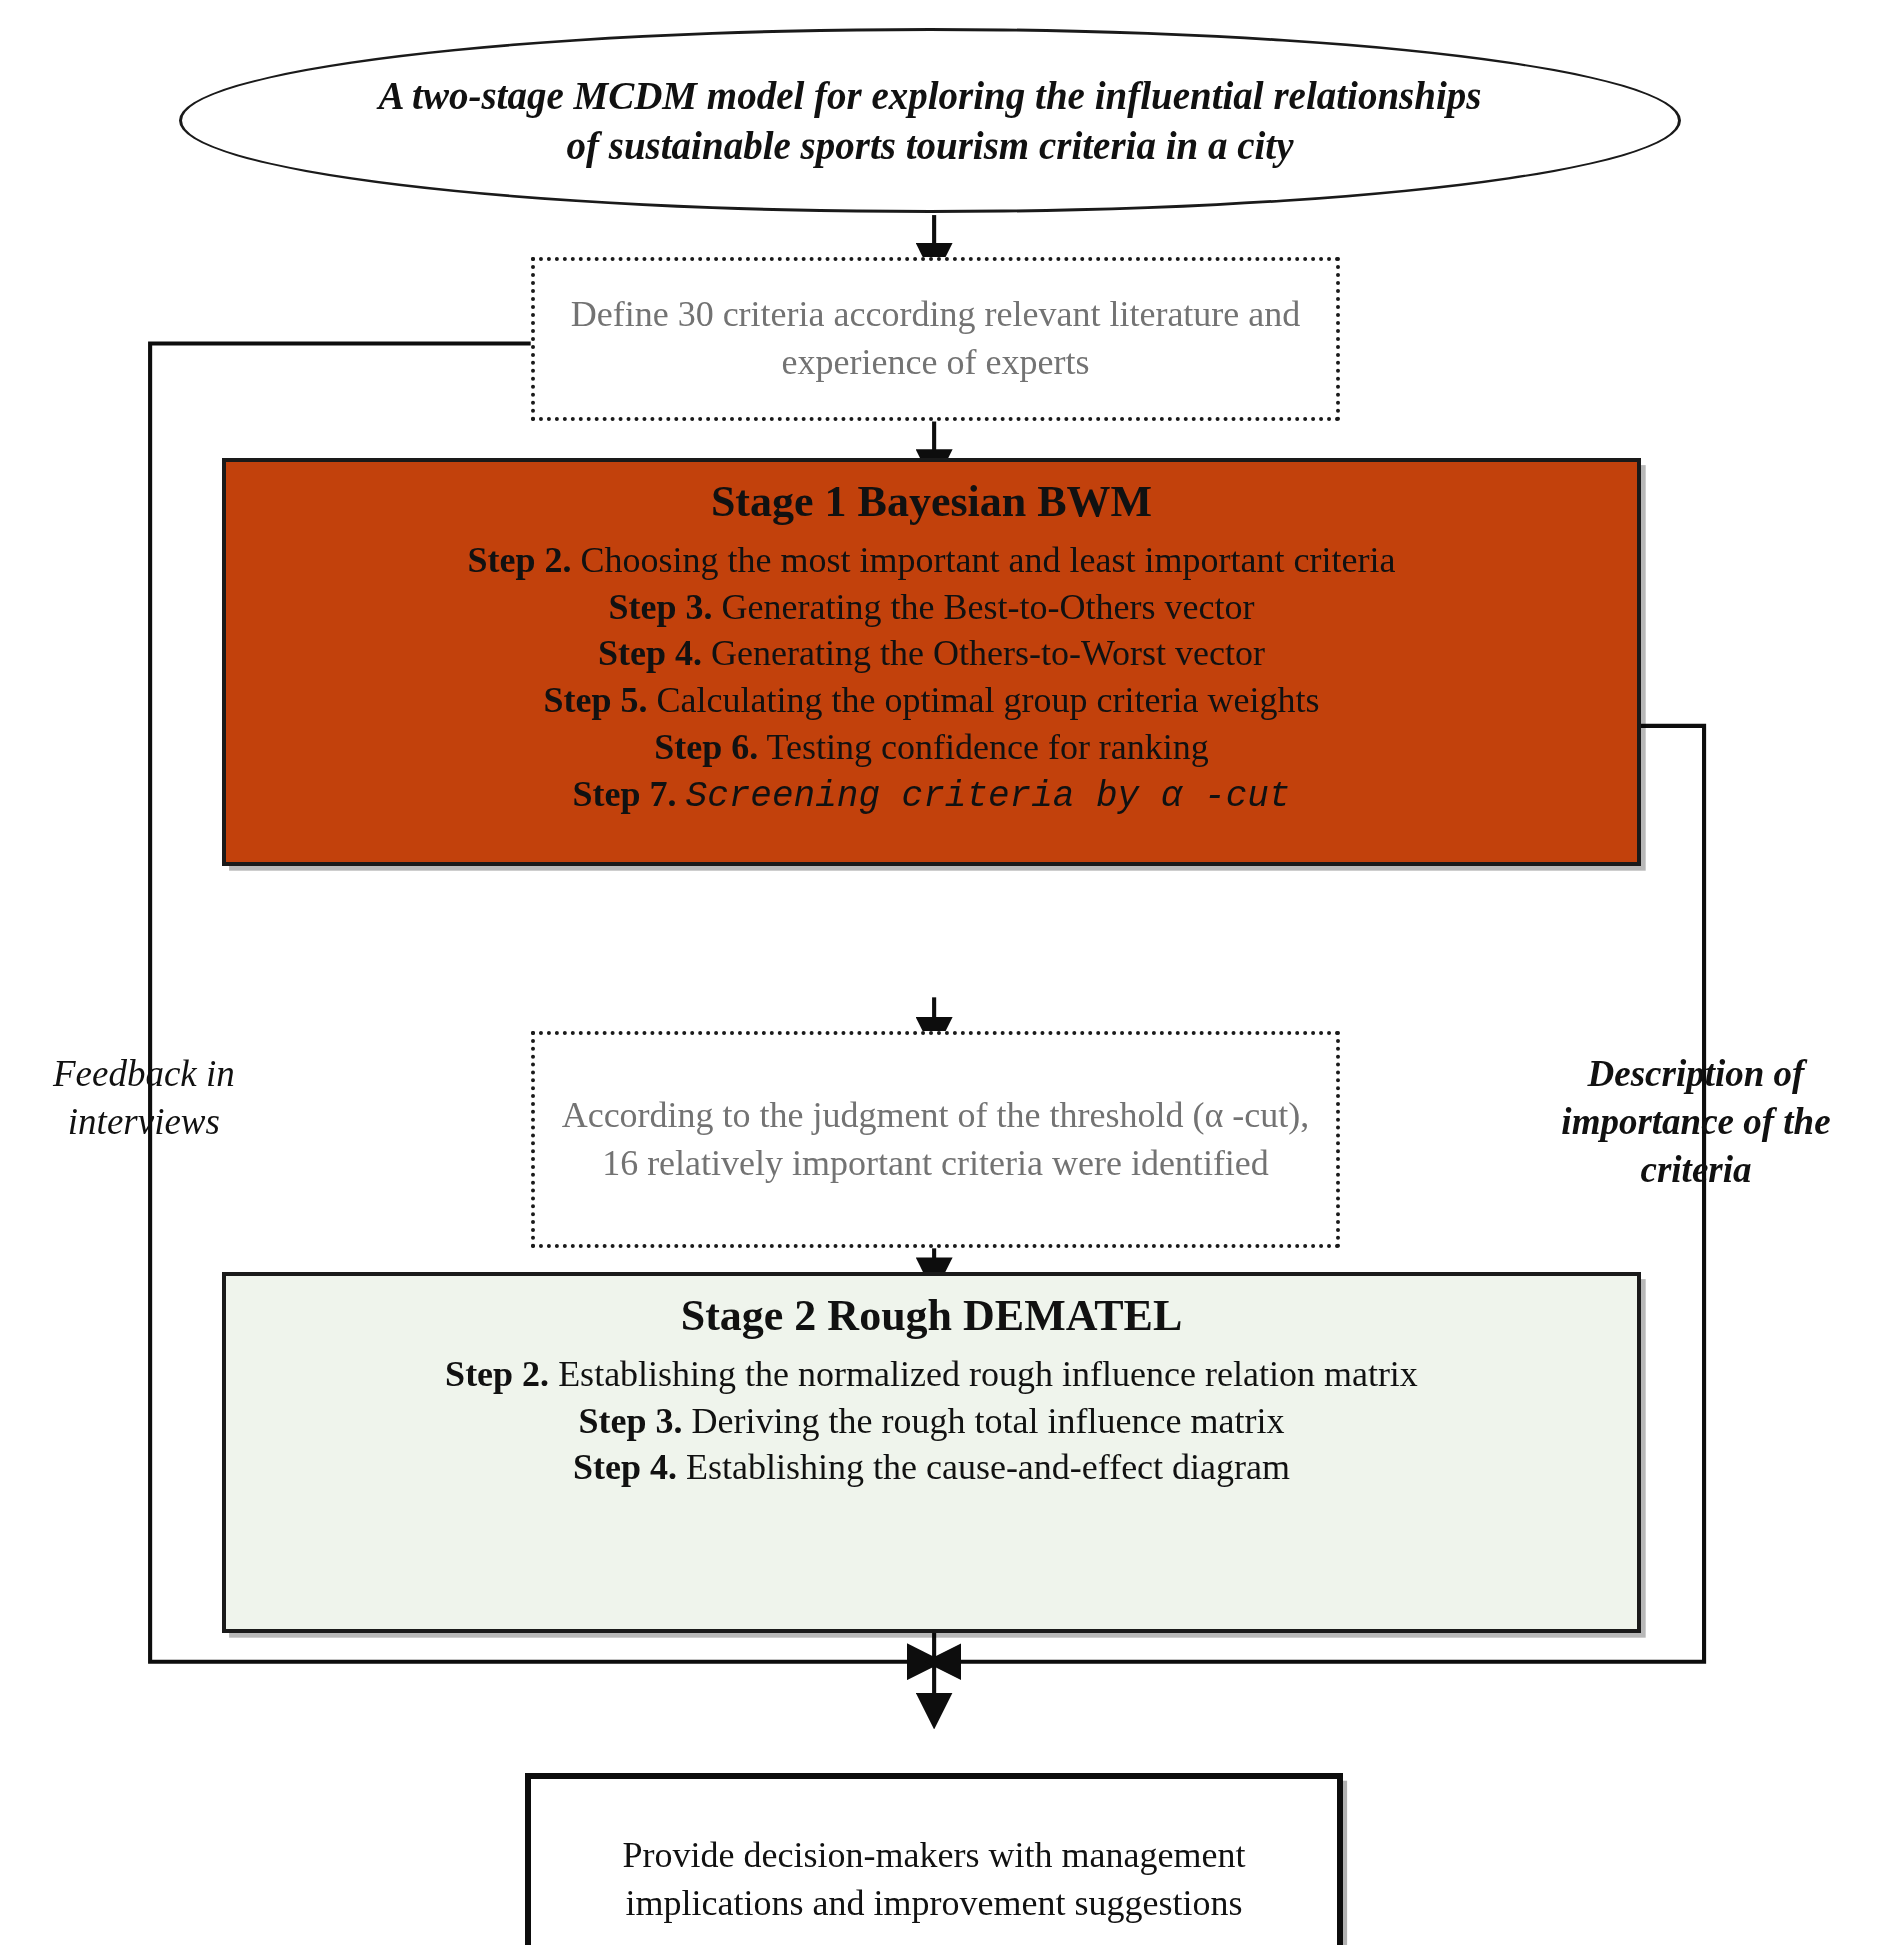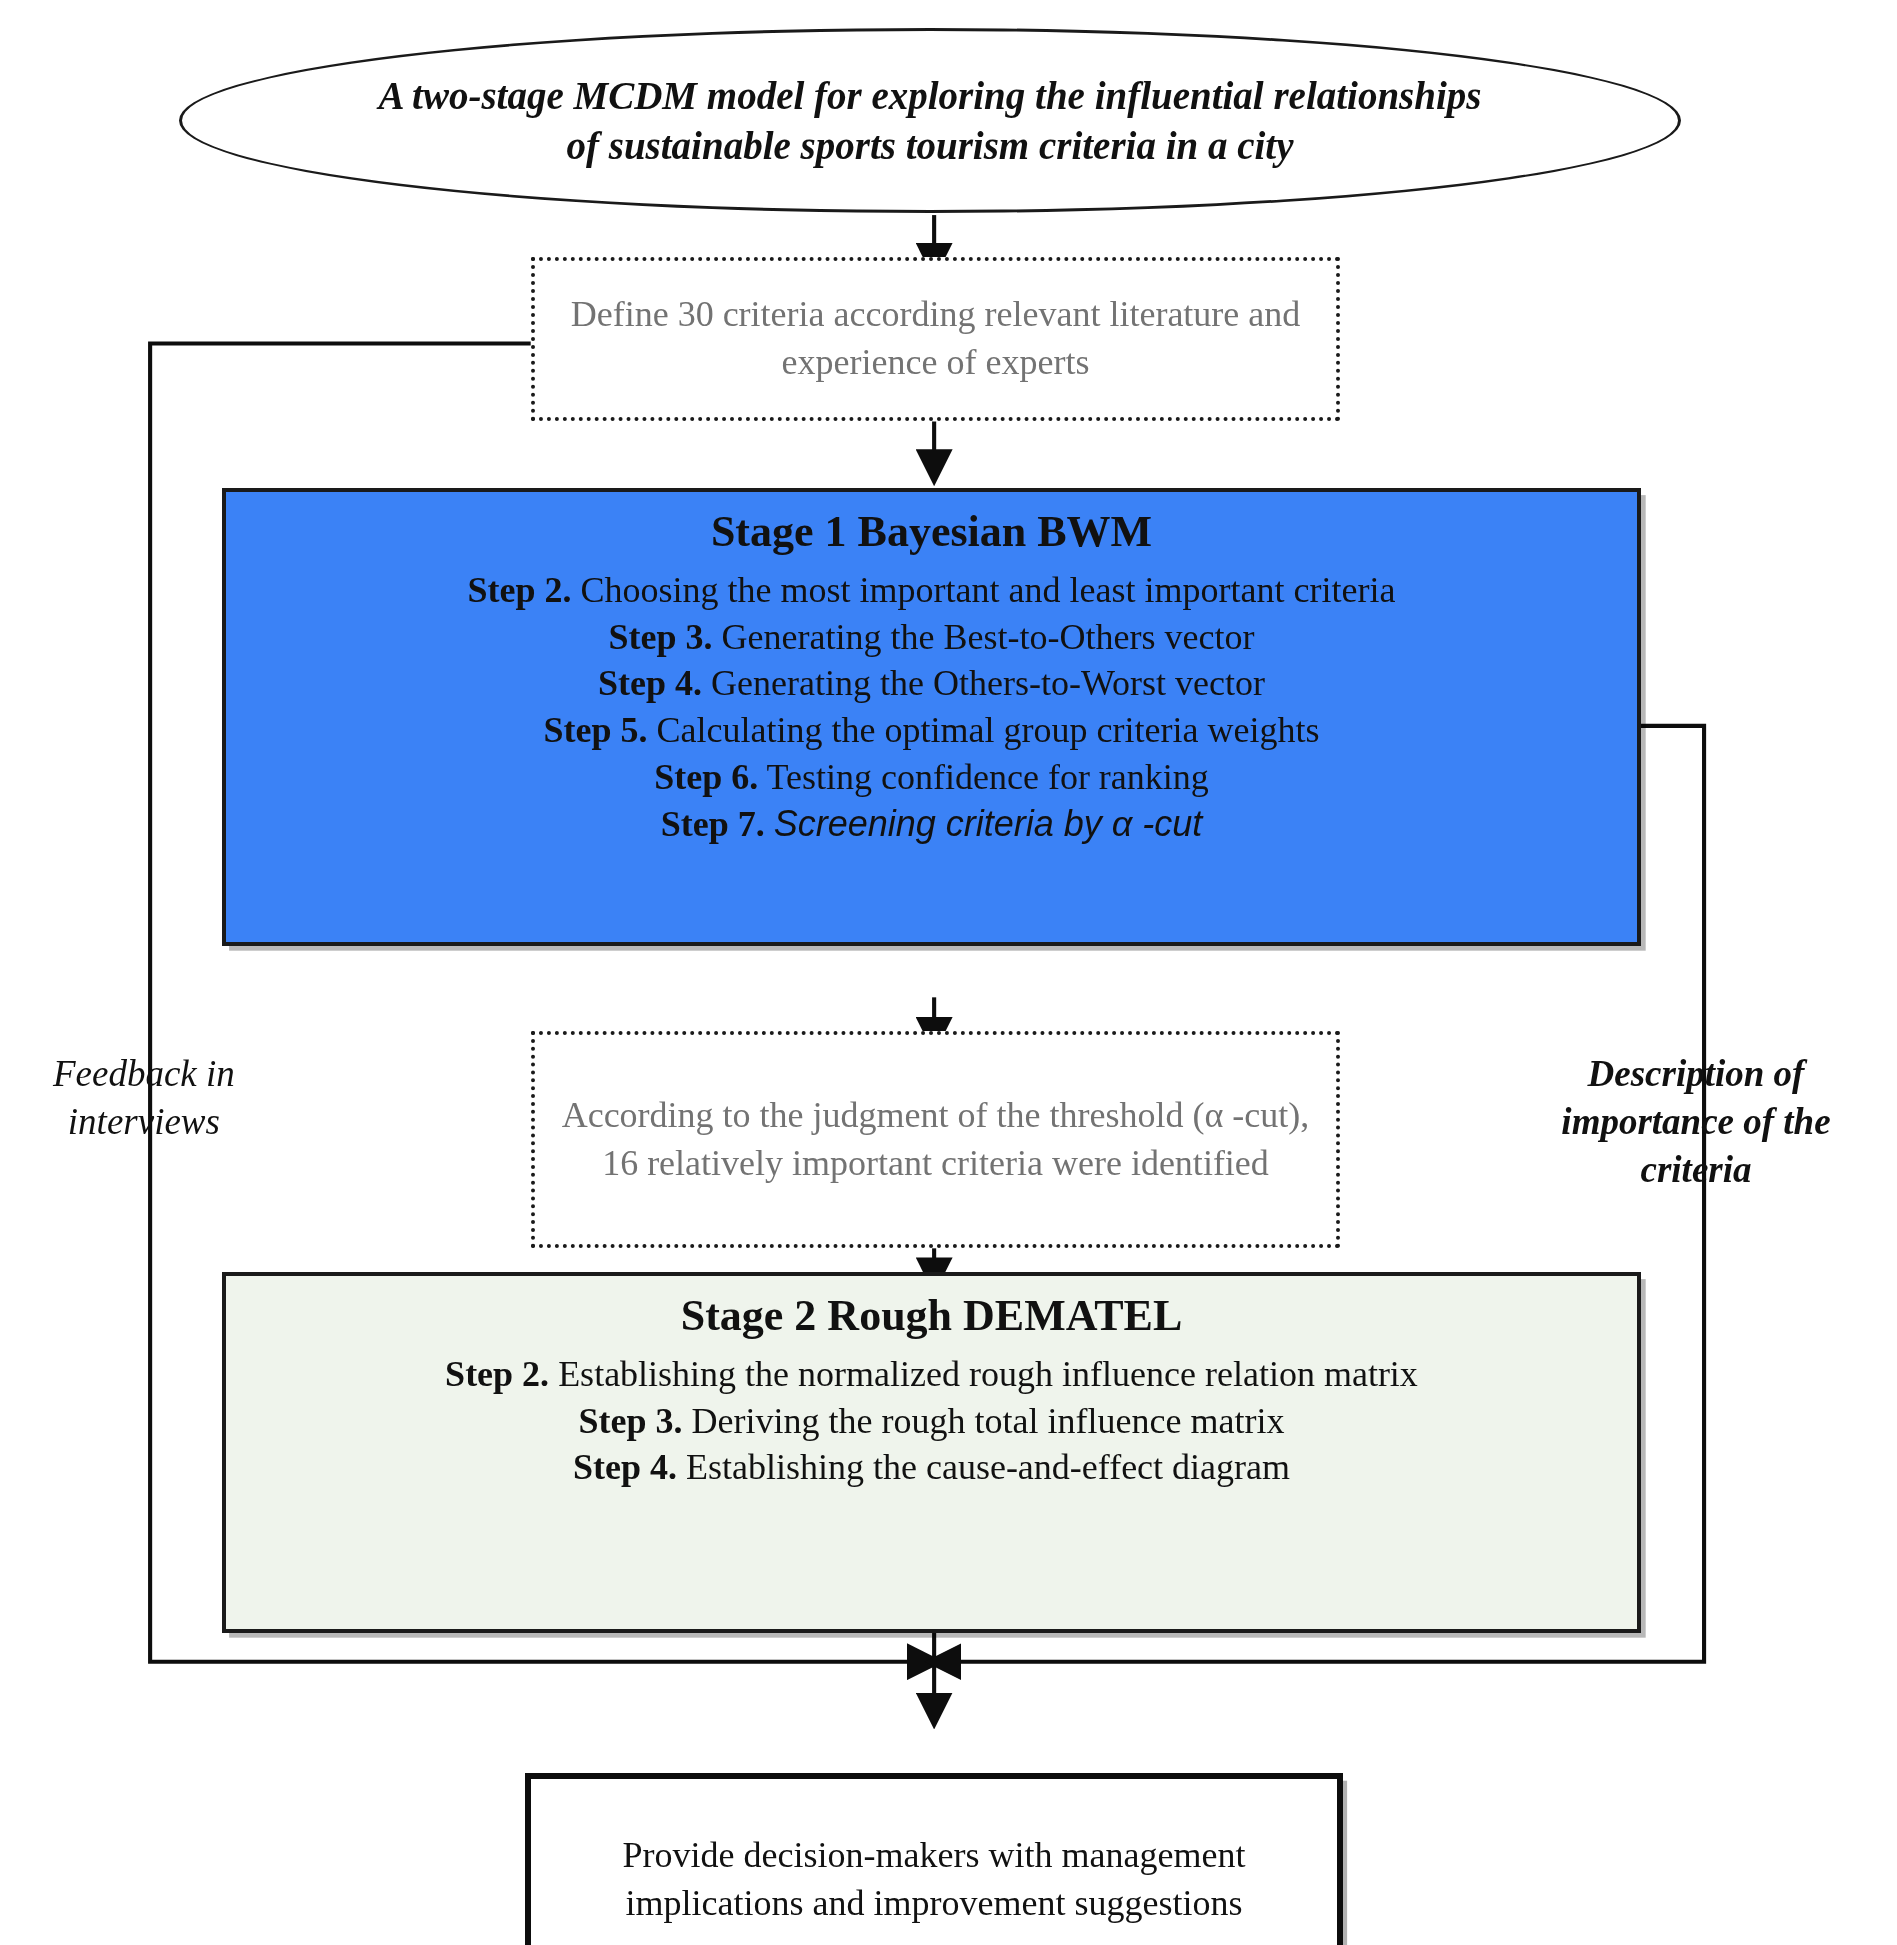--- a/index.html
+++ b/index.html
@@ -72,40 +72,40 @@
   
   .stage-box {
     position: absolute;
     border: 4.1px solid #1a1a1a;
     box-shadow: 5.9px 5.9px 0 -1.2px rgba(0,0,0,0.28);
     padding: 13px 17.6px 15.2px 17.6px;
     text-align: center;
     color: #111111;
   }
   #box-stage1 {
-    left: 222px; top: 488px; width: 1419px; height: 458px;
-    background: #3b82f6;
+    left: 222px; top: 458px; width: 1419px; height: 408px;
+    background: #c2410c;
   }
   #box-stage2 {
     left: 222px; top: 1272px; width: 1419px; height: 361px;
     background: #eff4ec;
   }
   .stage-title {
     font-size: 44px;
     font-weight: bold;
     line-height: 1.22;
     margin-bottom: 8.2px;
   }
   .step-line {
     font-size: 36px;
     line-height: 1.30;
     white-space: nowrap;
   }
   .step-line b { font-weight: bold; }
-  .alpha { font-style: italic; font-family: Liberation Sans, sans-serif; }
+  .alpha { font-style: italic; font-family: Liberation Mono, monospace; }
 
   
   #box-final {
     position: absolute;
     left: 525px; top: 1773px; width: 818px; height: 214px;
     border: 6.5px solid #0d0d0d;
     box-shadow: 5.9px 5.9px 0 -1.8px rgba(0,0,0,0.30);
     background: #ffffff;
     display: flex;
     align-items: center;

